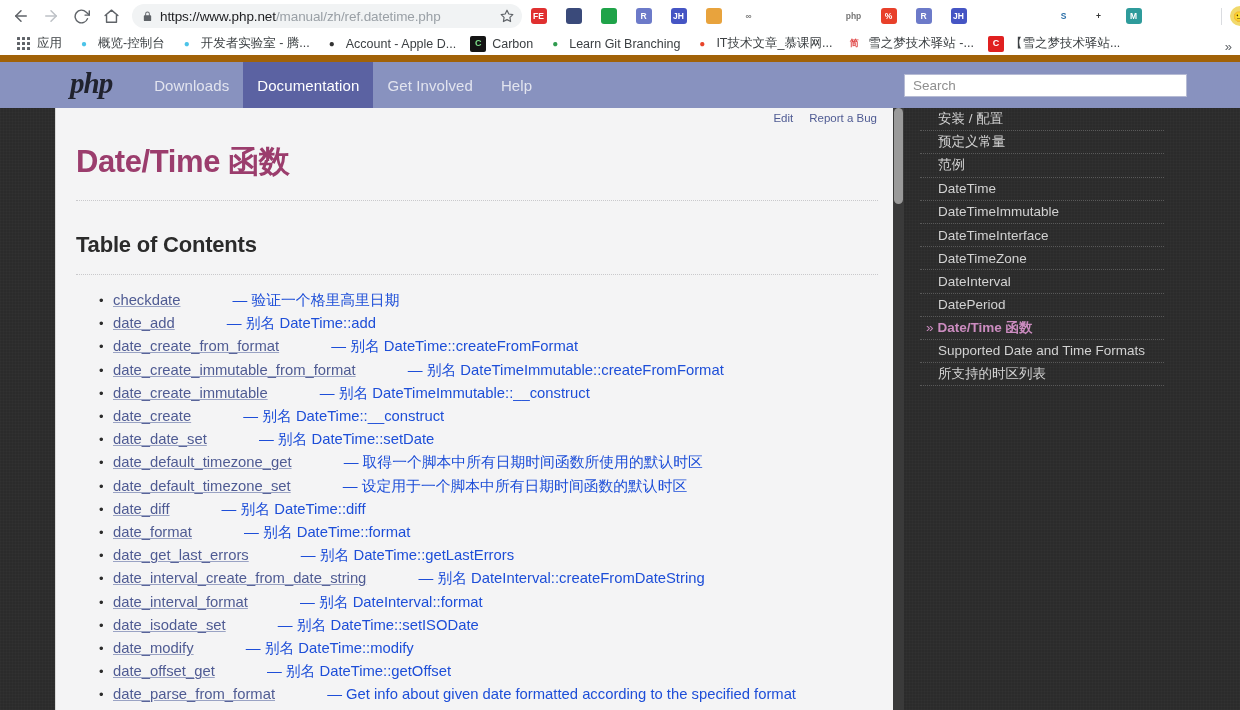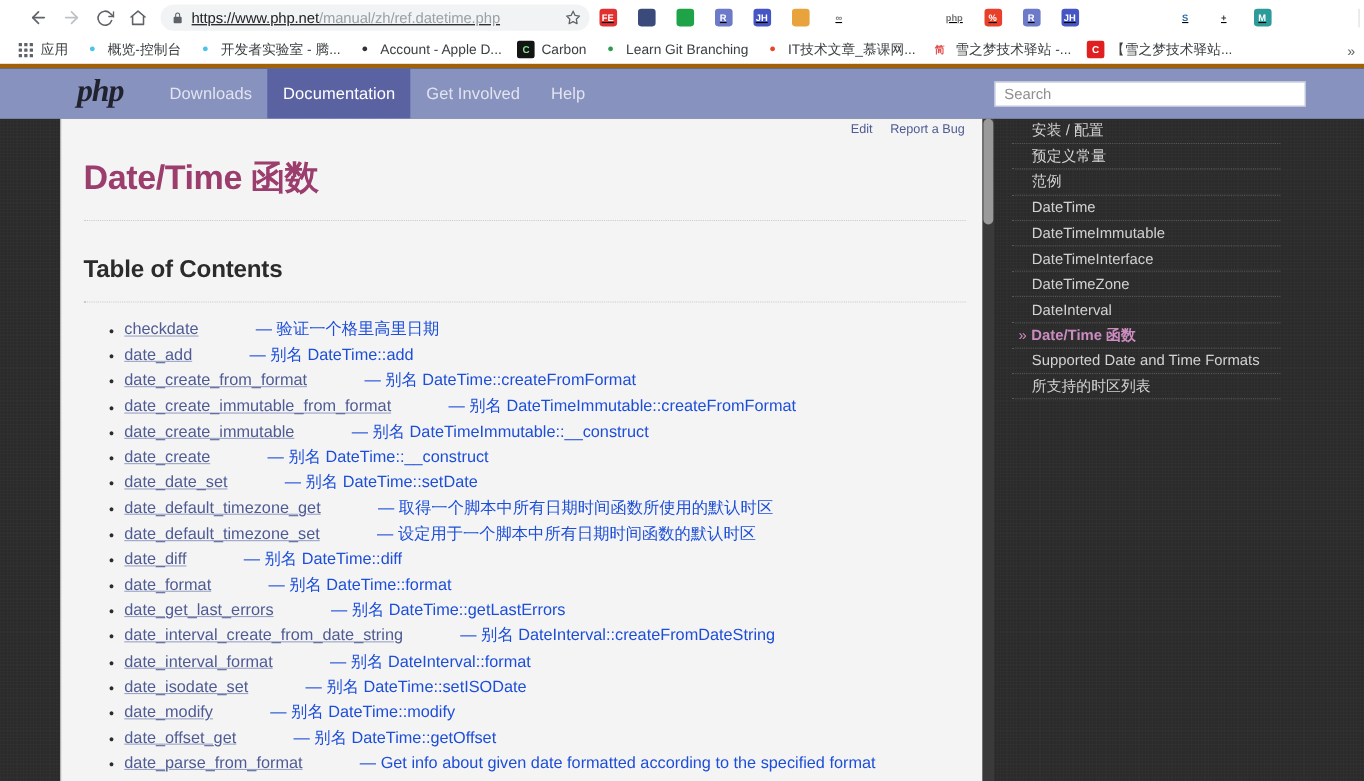--- a/index.html
+++ b/index.html
@@ -14,23 +14,22 @@
   #browser-chrome {
     background: #ffffff;
     height: 62px;
     width: 1240px;
     position: relative;
   }
   #toolbar-row {
     height: 32px;
     display: flex;
     align-items: center;
-    padding: 0 20px;
+    padding: 0 6px;
     gap: 0;
-    text-decoration: underline;
   }
   .nav-btn {
     width: 30px; height: 28px;
     display: flex; align-items: center; justify-content: center;
     color: #5f6368;
     flex: 0 0 auto;
   }
   .nav-btn svg { display:block; }
   .nav-btn.disabled { color: #bdc1c6; }
 
@@ -100,21 +99,21 @@
   #menu-dots i { width:3px; height:3px; border-radius:50%; background:#5f6368; display:block; }
 
   
   #bookmarks-row {
     height: 30px;
     display: flex;
     align-items: center;
     padding: 0 4px 0 8px;
     gap: 0;
     position: relative;
-    border-bottom: 4px solid #a16207;
+    border-bottom: 7px solid #a16207;
   }
   .bm {
     display: flex; align-items: center; gap: 6px;
     padding: 3px 7px;
     border-radius: 4px;
     font-size: 12.5px;
     color: #3c4043;
     white-space: nowrap;
     flex: 0 0 auto;
   }
@@ -565,20 +564,23 @@
         </div>
         <div class="side-item">
           <span>DateTimeInterface</span>
         </div>
         <div class="side-item">
           <span>DateTimeZone</span>
         </div>
         <div class="side-item">
           <span>DateInterval</span>
         </div>
+        <div class="side-item">
+          <span>DatePeriod</span>
+        </div>
         <div class="side-item current">
           <span class="chev">»</span>
           <span>Date/Time 函数</span>
         </div>
         <div class="side-item">
           <span>Supported Date and Time Formats</span>
         </div>
         <div class="side-item">
           <span>所支持的时区列表</span>
         </div>

